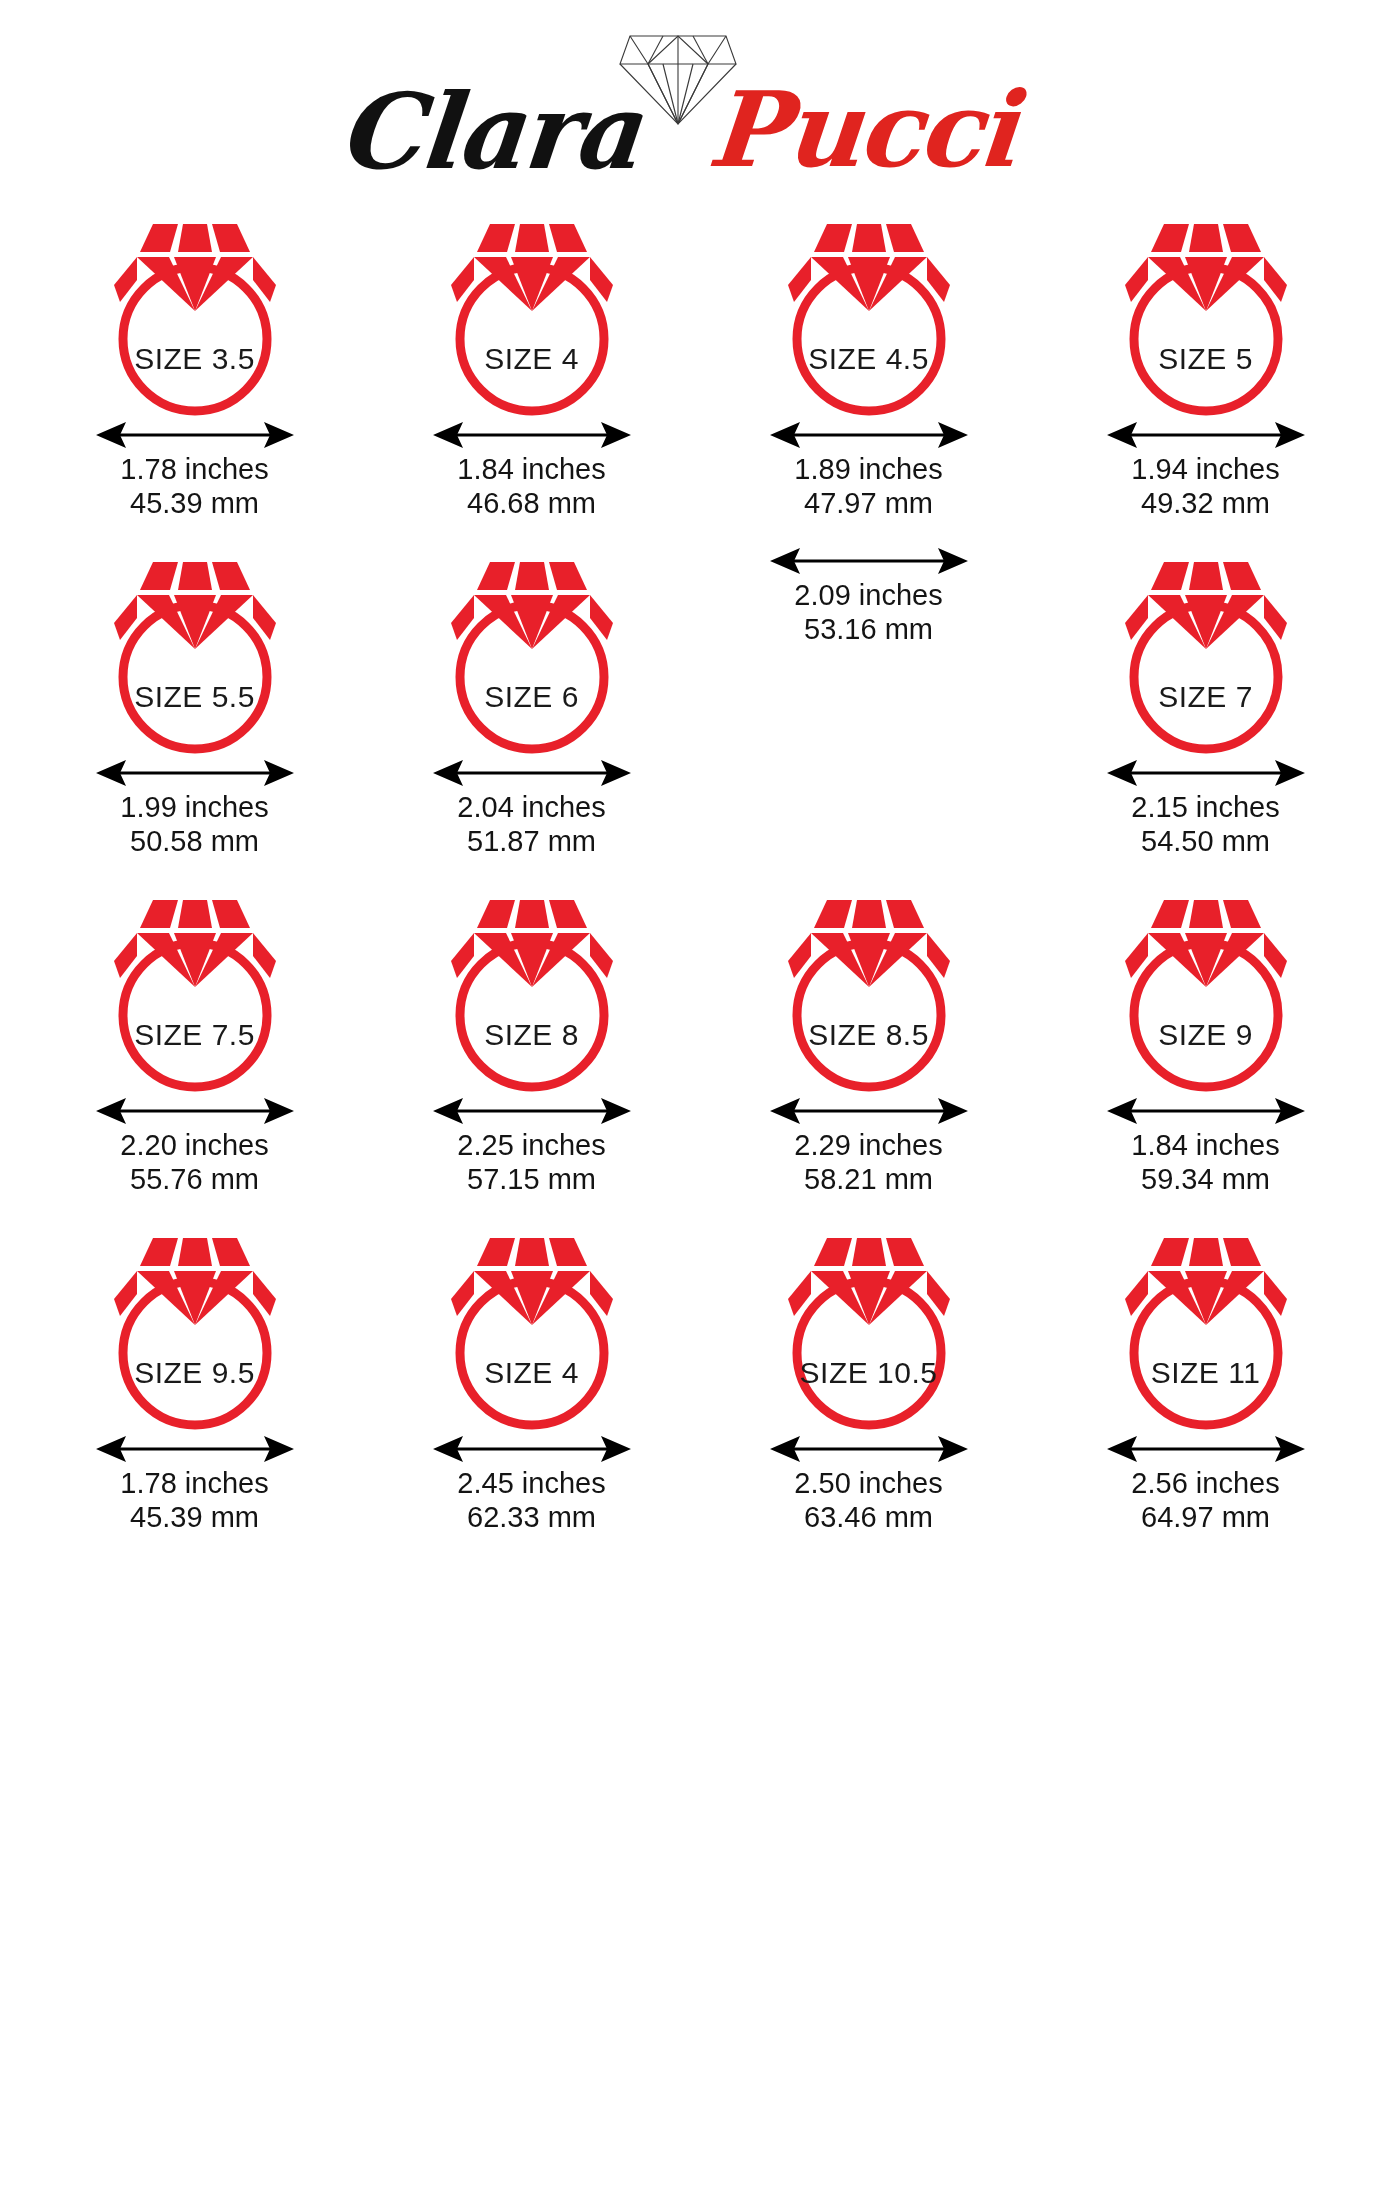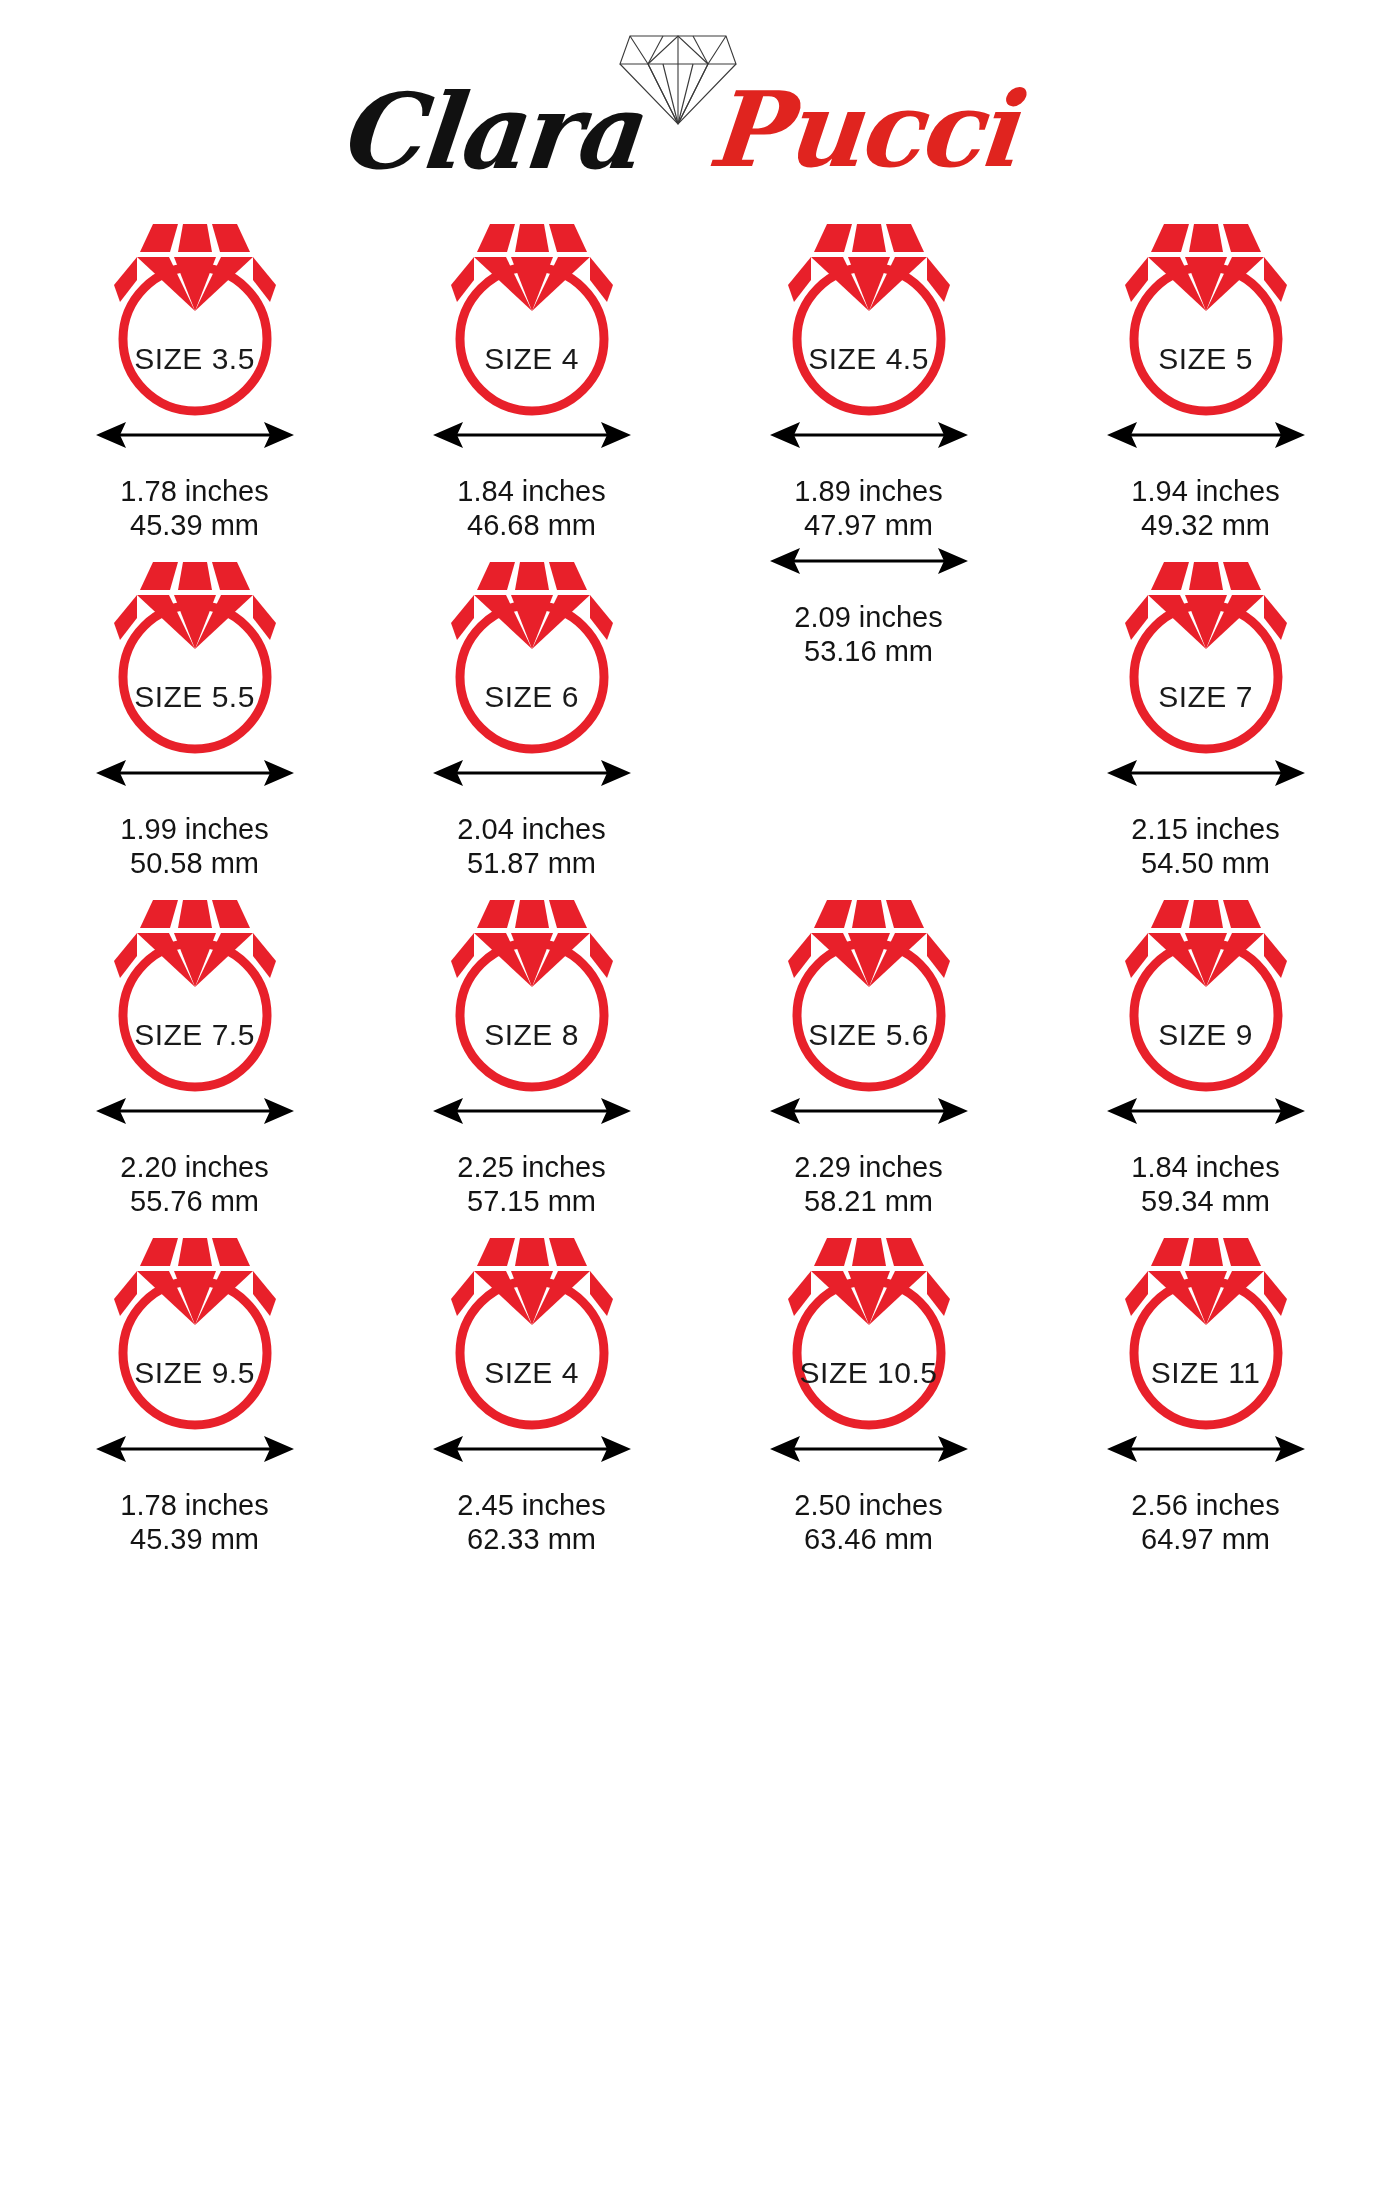--- a/index.html
+++ b/index.html
@@ -96,21 +96,20 @@
   }
 
   .arrow-row {
     width: 210px;
     height: 34px;
     margin-top: -4px;
   }
   .arrow-row svg { display: block; width: 210px; height: 34px; }
 
   .measure {
-    margin-top: 22px;
     text-align: center;
     font-size: 29px;
     line-height: 1.18;
     color: #141414;
     font-family: "Liberation Sans", sans-serif;
   }
   .measure .mm { display: block; }
 </style>
 </head>
 <body>
@@ -506,21 +505,21 @@
           <path d="M122 14 L147 14 L160 42 L130 42 Z"></path>
 
           <path d="M47 47 L79 47 L105 101 Z"></path>
           <path d="M84 47 L126 47 L105 101 Z"></path>
           <path d="M131 47 L163 47 L105 101 Z"></path>
 
           <path d="M47 47 L47 70 L30 92 L24 75 Z"></path>
           <path d="M163 47 L163 70 L180 92 L186 75 Z"></path>
         </g>
       </svg>
-      <div class="ring-label">SIZE 5.6</div>
+      <div class="ring-label">SIZE 8.5</div>
     </div>
 
     <div class="arrow-row">
       <svg viewBox="0 0 210 34" xmlns="http://www.w3.org/2000/svg">
         <line x1="30" y1="17" x2="180" y2="17" stroke="#000000" stroke-width="3"></line>
         <polygon points="6,17 36,4 30,17 36,30" fill="#000000"></polygon>
         <polygon points="204,17 174,4 180,17 174,30" fill="#000000"></polygon>
       </svg>
     </div>
 

